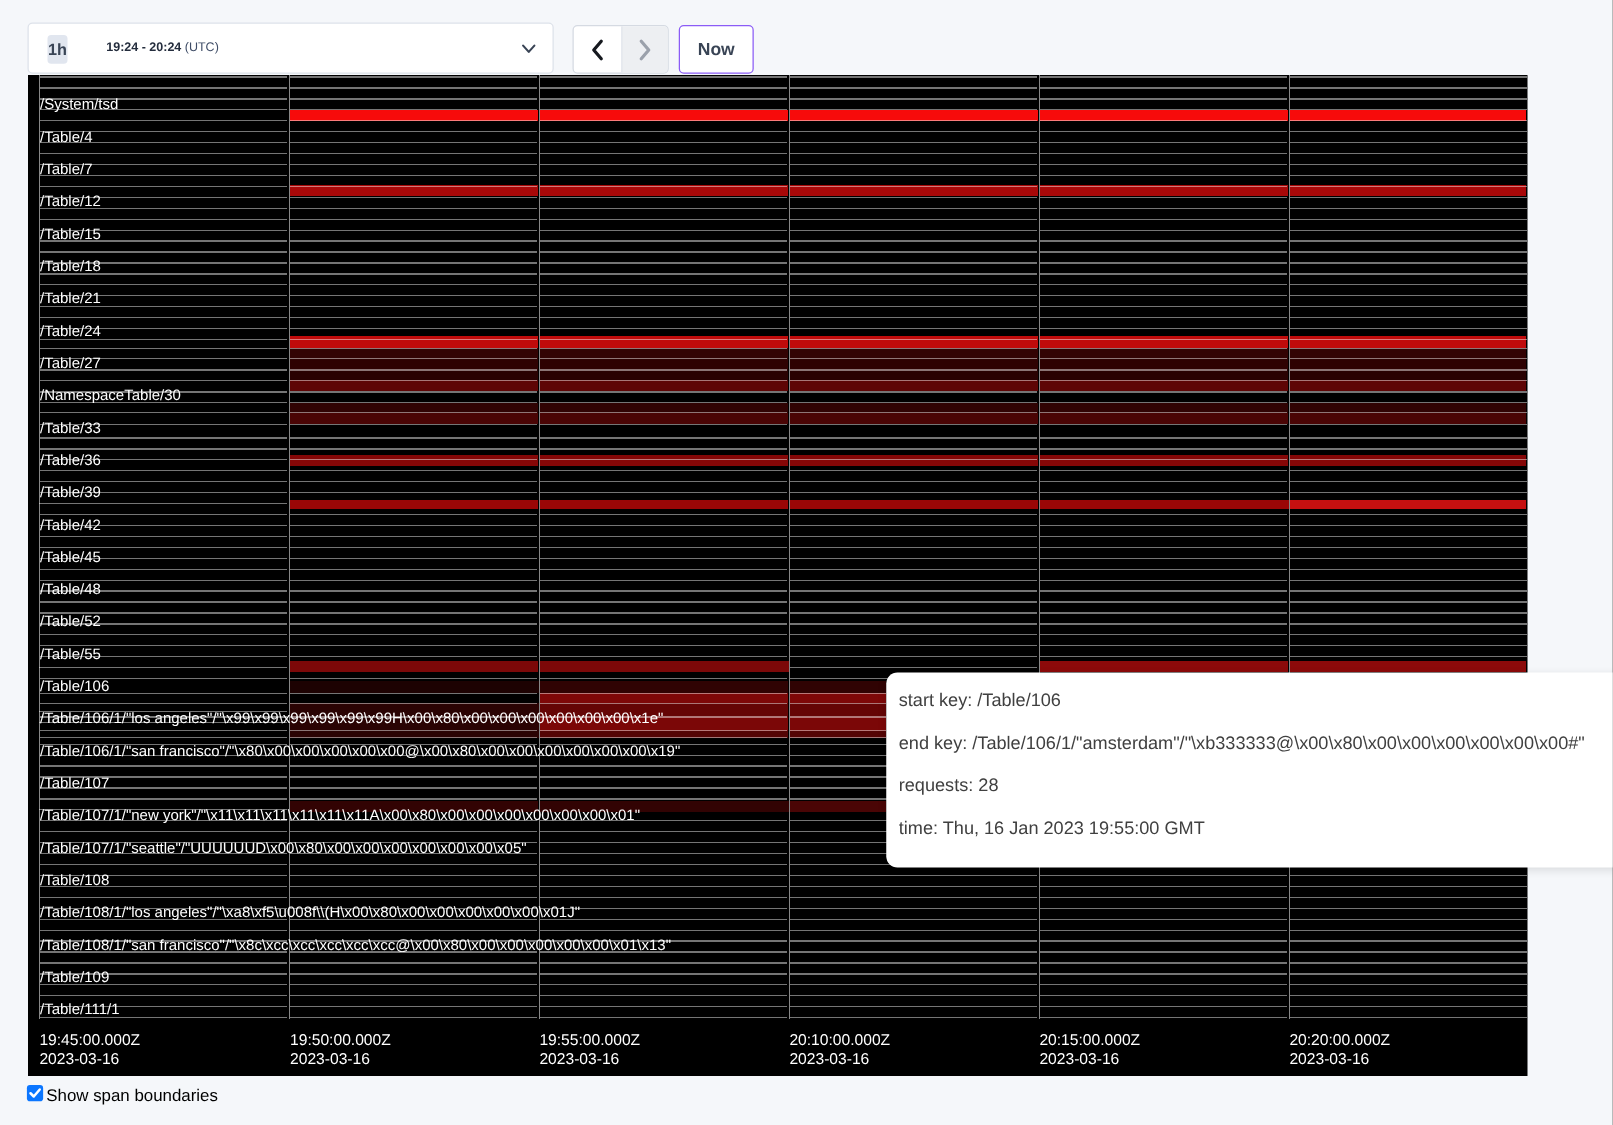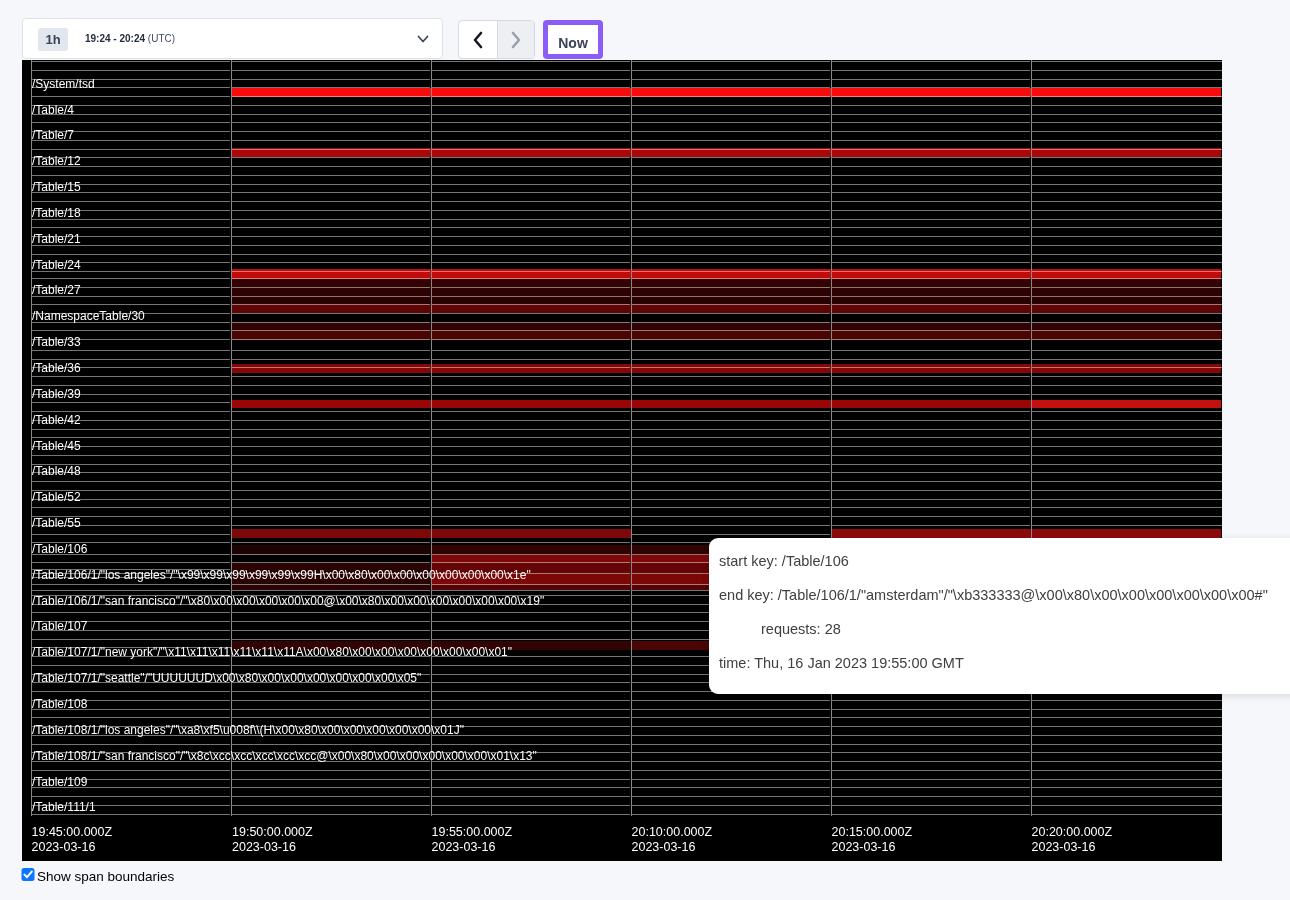--- a/index.html
+++ b/index.html
@@ -1,26 +1,26 @@
 <!DOCTYPE html>
 <html><head>
 <meta charset="utf-8">
 <style>
 * { margin:0; padding:0; box-sizing:border-box; }
 html,body { width:1290px; height:900px; background:#f5f7fa; font-family:"Liberation Sans", sans-serif; position:relative; overflow:hidden; }
 .abs { position:absolute; }
 .timebox { left:22px; top:18px; width:421px; height:41px; background:#fff; border:1px solid #dde2ea; border-radius:4px; }
-.badge { position:absolute; left:15px; top:9px; width:30px; height:23px; background:#e1e6ef; border-radius:3px; color:#394455; font-size:13px; font-weight:bold; text-align:center; line-height:23px; }
+.badge { position:absolute; left:15px; top:9px; width:16px; height:23px; background:#e1e6ef; border-radius:3px; color:#394455; font-size:13px; font-weight:bold; text-align:center; line-height:23px; }
 .timetext { position:absolute; left:62px; top:0; height:39px; line-height:39px; font-size:10px; font-weight:bold; color:#242d3d; }
 .timetext .utc { font-weight:normal; color:#3e4c66; }
 .chev { position:absolute; right:12px; top:13px; }
 .btngroup { left:458px; top:20px; width:77px; height:39px; border:1px solid #d5dae2; border-radius:4px; background:#fff; display:flex; }
 .btncell { width:50%; height:100%; display:flex; align-items:center; justify-content:center; }
 .btncell.right { background:#edeff2; border-left:1px solid #d5dae2; border-radius:0 3px 3px 0; }
-.nowbtn { left:543px; top:20px; width:60px; height:39px; background:#fff; border:5px solid #8b5cf6; border-radius:4px; color:#394455; font-size:14px; font-weight:bold; text-align:center; line-height:37px; }
+.nowbtn { left:543px; top:20px; width:60px; height:39px; background:#fff; border:1px solid #8b5cf6; border-radius:4px; color:#394455; font-size:14px; font-weight:bold; text-align:center; line-height:37px; }
 .tooltip { left:709px; top:538px; width:682px; height:156px; background:#fff; border-radius:9px; box-shadow:0 2px 8px rgba(0,0,0,0.12); color:#404040; font-size:14.5px;padding-left:44px; }
 .tooltip div { position:absolute; left:10px; white-space:nowrap; }
 .cblabel { position:absolute; left:37px; top:869px; font-size:13.5px; color:#000000; }
 </style>
 </head>
 <body>
 <div class="abs timebox">
   <span class="badge">1h</span>
   <span class="timetext">19:24 - 20:24<span class="utc"> (UTC)</span></span>
   <svg class="chev" width="14" height="14" viewBox="0 0 14 14">
@@ -683,20 +683,20 @@
 <text x="609.5" y="776" font-size="12.5" fill="#ffffff">20:10:00.000Z</text>
 <text x="609.5" y="791" font-size="12.5" fill="#ffffff">2023-03-16</text>
 <text x="809.5" y="776" font-size="12.5" fill="#ffffff">20:15:00.000Z</text>
 <text x="809.5" y="791" font-size="12.5" fill="#ffffff">2023-03-16</text>
 <text x="1009.5" y="776" font-size="12.5" fill="#ffffff">20:20:00.000Z</text>
 <text x="1009.5" y="791" font-size="12.5" fill="#ffffff">2023-03-16</text>
 </svg>
 <div class="abs tooltip">
   <div style="top:15px;">start key: /Table/106</div>
   <div style="top:49px;">end key: /Table/106/1/"amsterdam"/"\xb333333@\x00\x80\x00\x00\x00\x00\x00\x00#"</div>
-  <div style="top:83px;margin-left:42px;">requests: 28</div>
+  <div style="top:83px;">requests: 28</div>
   <div style="top:117px;">time: Thu, 16 Jan 2023 19:55:00 GMT</div>
 </div>
 <svg class="abs" style="left:21px; top:867px;" width="15" height="15" viewBox="0 0 15 15">
   <rect x="0.5" y="1" width="13" height="13" rx="2.5" fill="#0b76ff"></rect>
   <path d="M3.4 7.6 L6 10.2 L10.8 4.6" fill="none" stroke="#fff" stroke-width="2" stroke-linecap="round" stroke-linejoin="round"></path>
 </svg>
 <div class="cblabel abs">Show span boundaries</div>
 
 </body></html>

